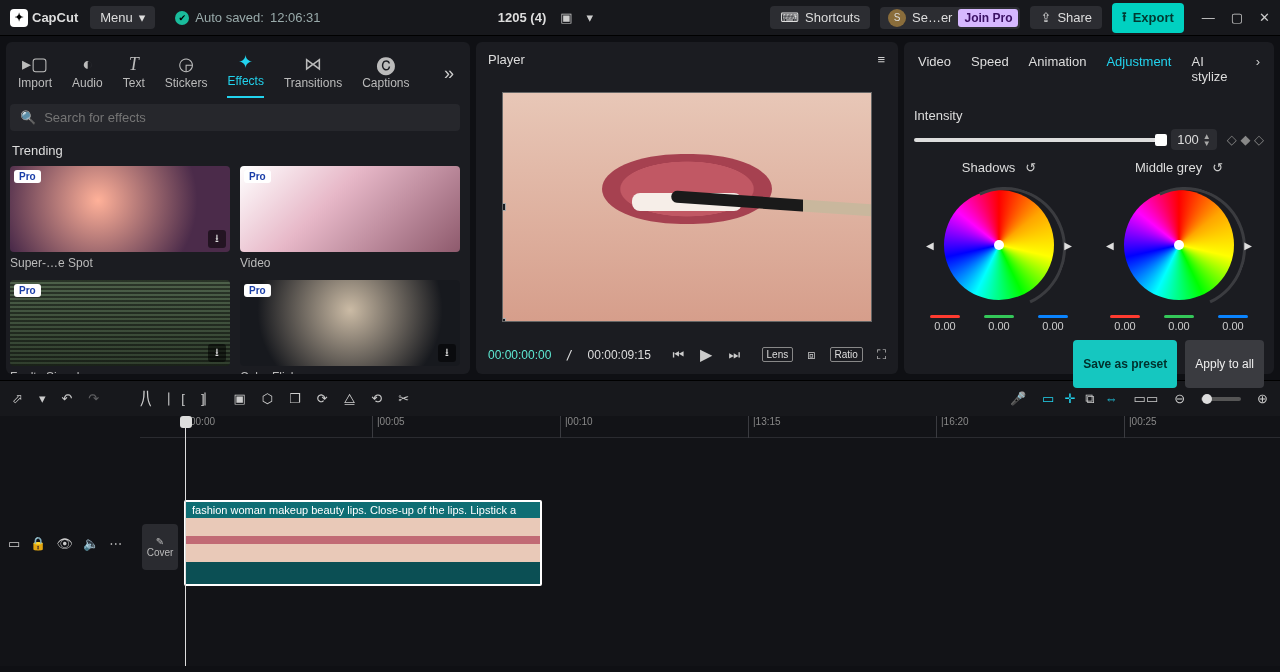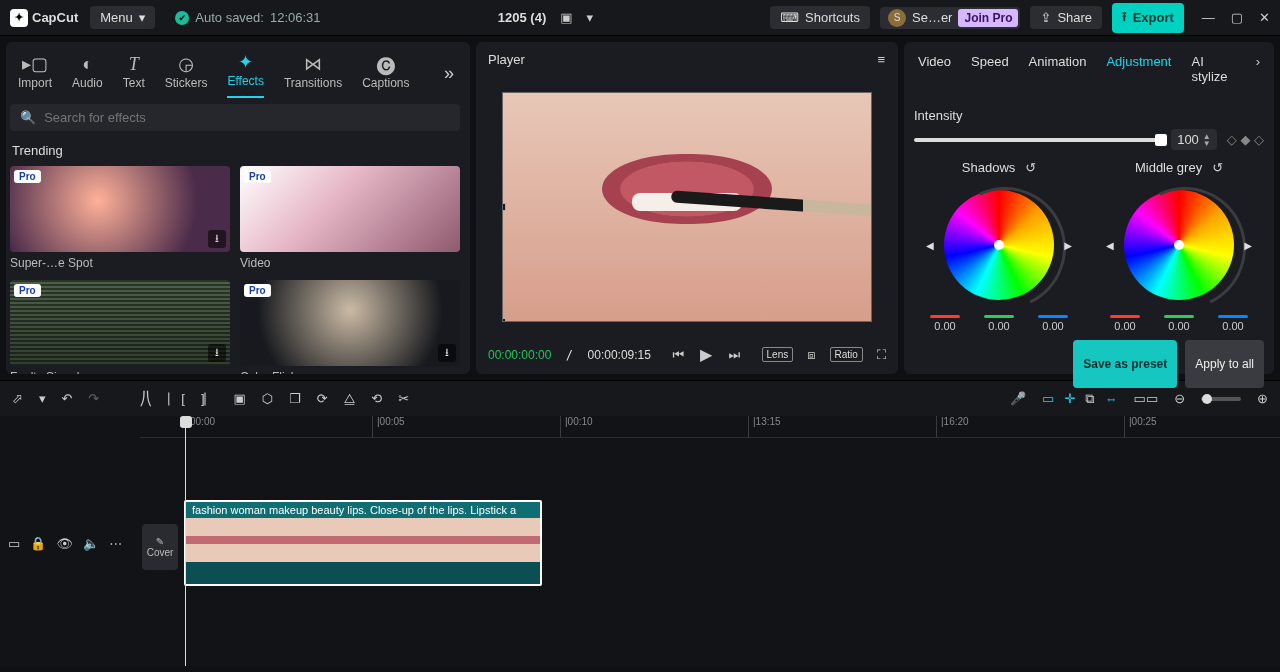--- a/index.html
+++ b/index.html
@@ -64,21 +64,21 @@
   .viewer{ flex:1; display:flex; align-items:center; justify-content:center; position:relative;}
   .frame{ width:370px; height:230px; background:linear-gradient(#e8c7b7,#d69e8b); border:1px solid #666; position:relative; overflow:hidden;}
   .lips{position:absolute;left:50%;top:42%;transform:translate(-50%,-50%);width:170px;height:70px;background:radial-gradient(ellipse at center,#c15864 0 55%,#a64150 56% 100%);border-radius:90px/40px;}
   .teeth{position:absolute;left:50%;top:48%;transform:translate(-50%,-50%);width:110px;height:18px;background:#f6eee8;border-radius:8px;}
   .brush{position:absolute;right:-20px;top:46%;width:220px;height:12px;background:linear-gradient(90deg,#1a1a1a 0 60%,#c9b79d 60% 100%);transform:rotate(4deg);border-radius:6px;}
   .handle-l,.handle-b{position:absolute;width:8px;height:8px;border:1px solid #aaa;background:#1b1c21;}
   .handle-l{left:-5px;top:50%;transform:translateY(-50%);}
   .handle-b{left:-5px;bottom:-5px;}
   .player-ctrl{ display:flex; align-items:center; justify-content:space-between; padding:8px 12px 10px;}
   .time{font-family:Menlo,Consolas,monospace; font-size:12px;}
-  .time .cur{color:#22c55e;}
+  .time .cur{color:#5eead4;}
   .pc-left,.pc-right{display:flex;align-items:center;gap:14px;}
   .pc-mid{display:flex;align-items:center;gap:16px;}
   .boxed{border:1px solid #888;padding:1px 4px;font-size:10px;border-radius:2px;}
 
   
   .inspector{ width:370px; display:flex; flex-direction:column; padding:0 10px 8px;}
   .insp-tabs{display:flex;gap:20px;padding:12px 4px 10px;font-size:13px;}
   .insp-tabs .t{color:#ddd;cursor:pointer;}
   .insp-tabs .t.active{color:#22d3ee;}
   .insp-tabs .more{margin-left:auto;}

